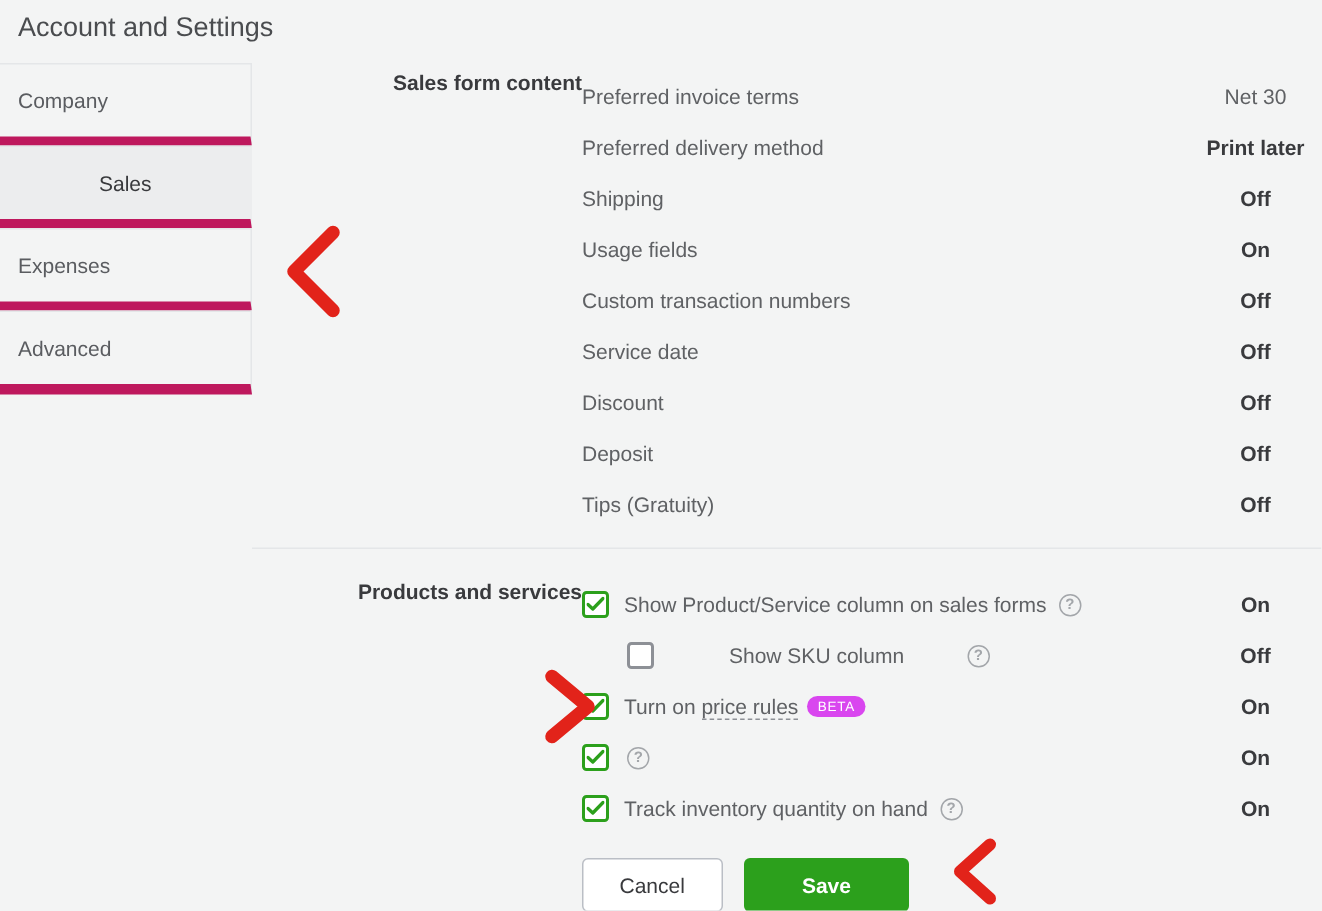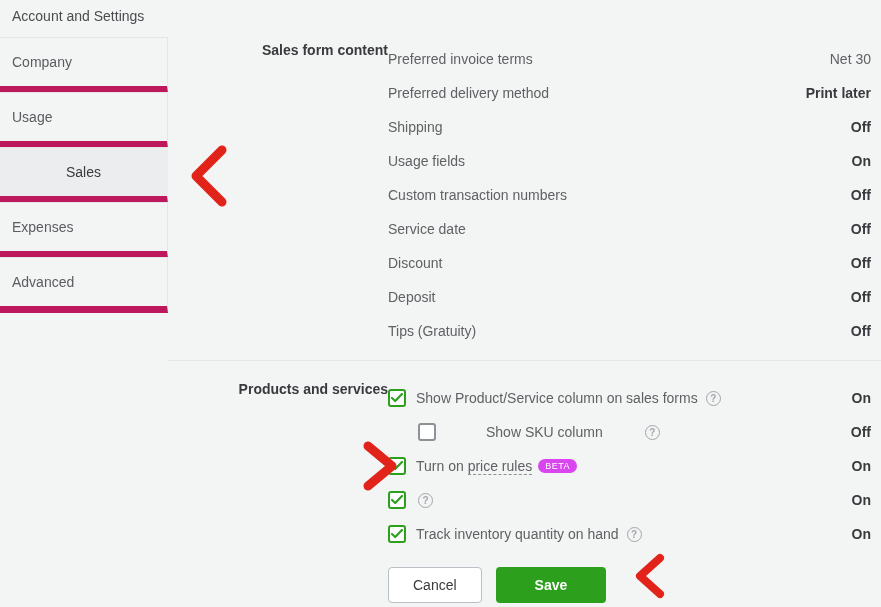--- a/index.html
+++ b/index.html
@@ -5,21 +5,21 @@
     * { box-sizing: border-box; margin: 0; padding: 0; }
     body {
       font-family: -apple-system, BlinkMacSystemFont, "Segoe UI", Helvetica, Arial, sans-serif;
       background: #f3f4f4;
       width: 881px;
       height: 607px;
       overflow: hidden;
       color: #393a3d;
     }
     .page-title {
-      font-size: 14px;
+      font-size: 18px;
       font-weight: 500;
       color: #4a4c4f;
       padding: 8px 12px 14px;
     }
     .layout {
       display: flex;
     }
     .sidebar {
       width: 168px;
       flex-shrink: 0;
@@ -77,21 +77,21 @@
       display: flex;
       align-items: center;
       gap: 6px;
     }
     .row-label.indent {
       padding-left: 30px;
       gap: 40px;
     }
     .row-value {
       width: 78px;
-      text-align: right;
+      text-align: center;
       font-weight: 600;
       color: #393a3d;
       padding-right: 10px;
     }
     .row-value.light {
       font-weight: 400;
       color: #5f6164;
     }
     .checkbox {
       width: 18px;
@@ -168,21 +168,20 @@
     .arrow svg { overflow: visible; }
   </style>
 </head>
 <body>
 
 <h1 class="page-title">Account and Settings</h1>
 
 <div class="layout">
   <nav class="sidebar">
     <div class="sidebar-item">Company</div>
-    <div class="sidebar-item">Usage</div>
     <div class="sidebar-item active">Sales</div>
     <div class="sidebar-item">Expenses</div>
     <div class="sidebar-item">Advanced</div>
   </nav>
 
   <div class="content">
 
     <div class="section">
       <div class="section-label">Sales form content</div>
       <div class="rows">

